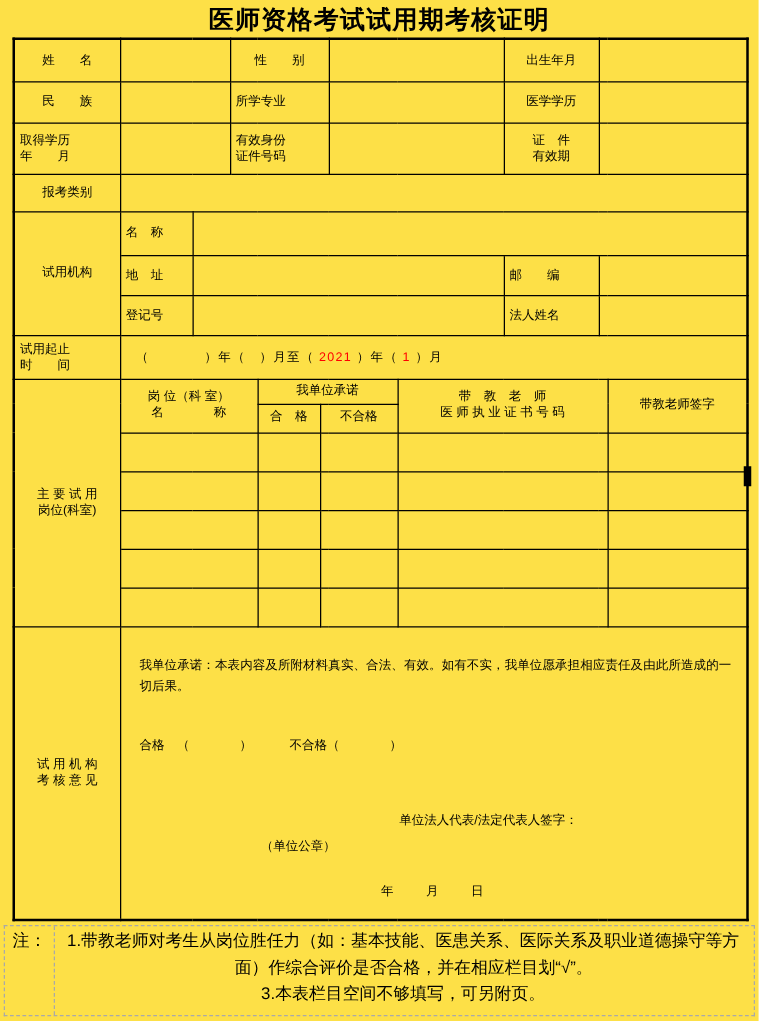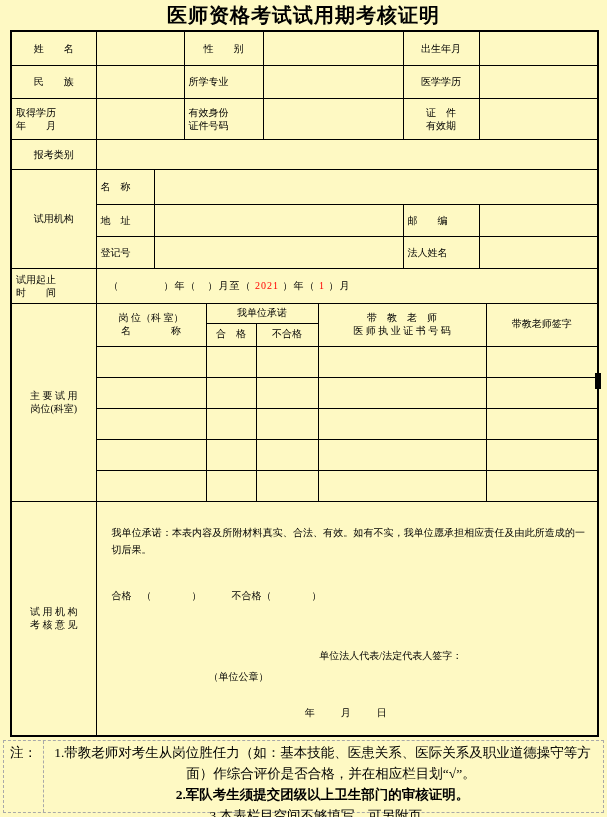--- a/index.html
+++ b/index.html
@@ -1,22 +1,22 @@
 <!DOCTYPE html>
 <html><head>
 <meta charset="utf-8">
 <style>
   * { box-sizing: border-box; }
   html,body { margin:0; padding:0; background:#fff; }
   .page {
     position: relative;
     width: 607px; height: 817px;
-    background: #fef9c3;
+    background: #fde047;
     color: #000;
-    font-family: Liberation Serif, serif;
+    font-family: Liberation Sans, sans-serif;
     overflow: hidden;
   }
   .title {
     position: absolute; top: 2px; left: 0; width: 100%;
     text-align: center;
     font-size: 20px; font-weight: bold;
     letter-spacing: 1px;
   }
   table.form {
     position: absolute; left: 10px; top: 30px;
@@ -214,18 +214,17 @@
     </tr>
   </tbody>
     </table>
 
   <div class="artifact"></div>
 
   <div class="notes">
     <div class="notes-label">注：</div>
     <div class="notes-body">
       <div class="note-item">1.带教老师对考生从岗位胜任力（如：基本技能、医患关系、医际关系及职业道德操守等方面）作综合评价是否合格，并在相应栏目划“√”。</div>
-      <div class="note-item bold">2.军队考生须提交团级以上卫生部门的审核证明。</div>
       <div class="note-item">3.本表栏目空间不够填写，可另附页。</div>
     </div>
   </div>
 
 </div>
 
 </body></html>

